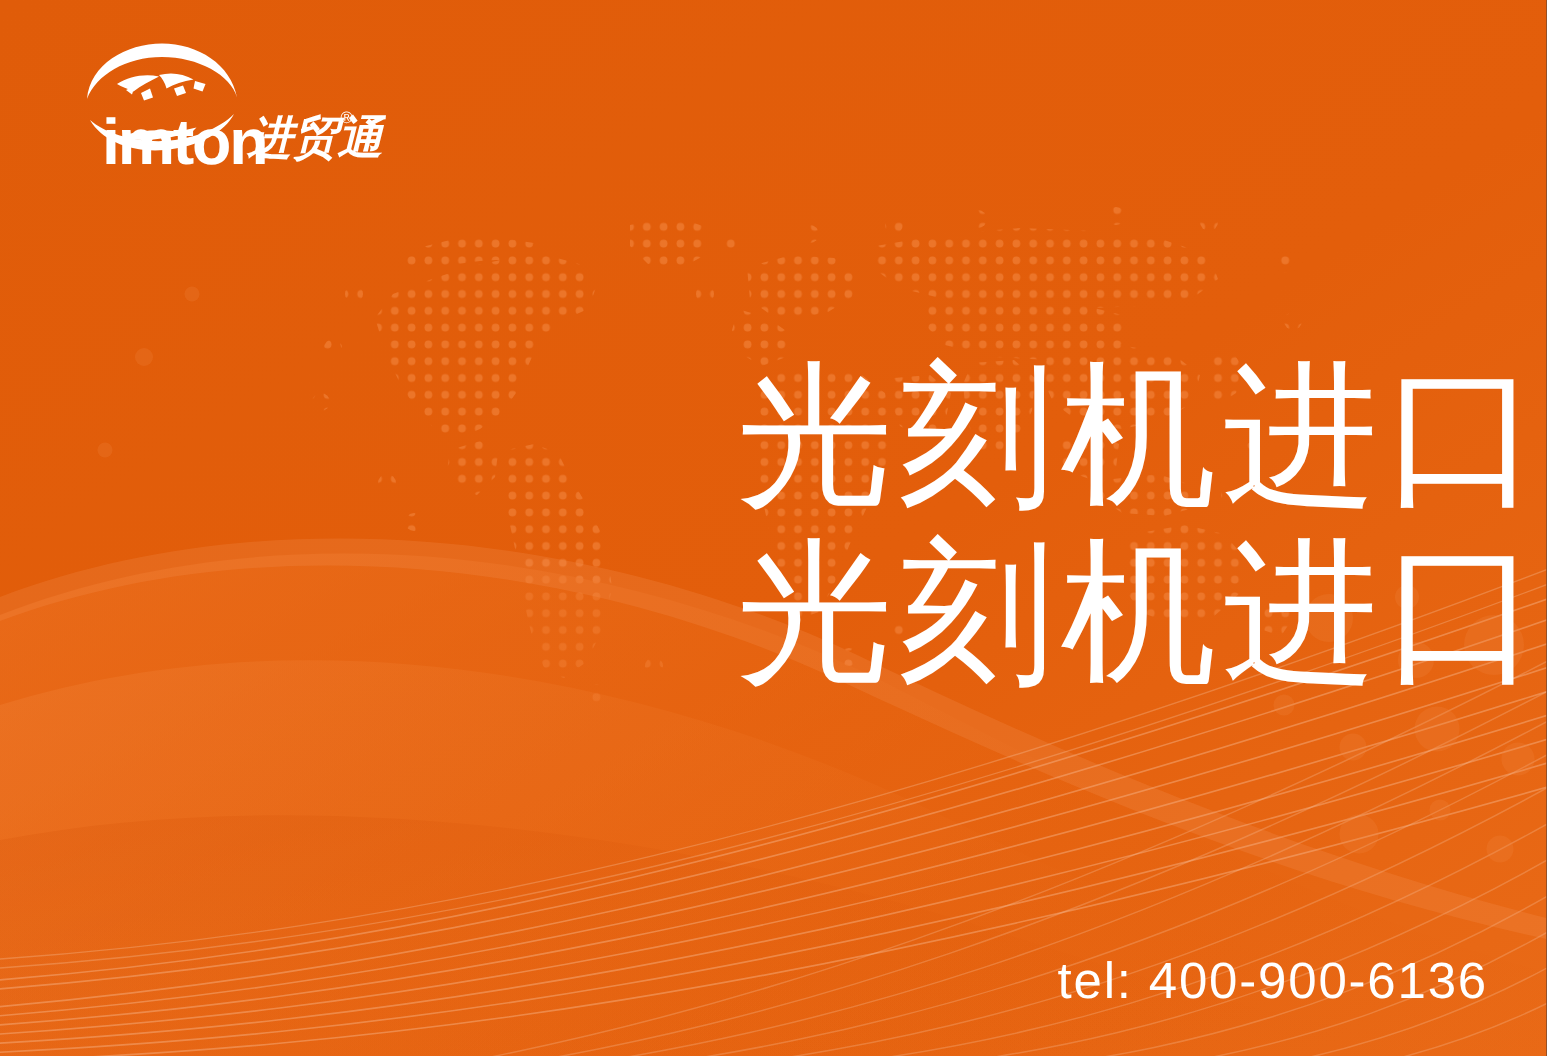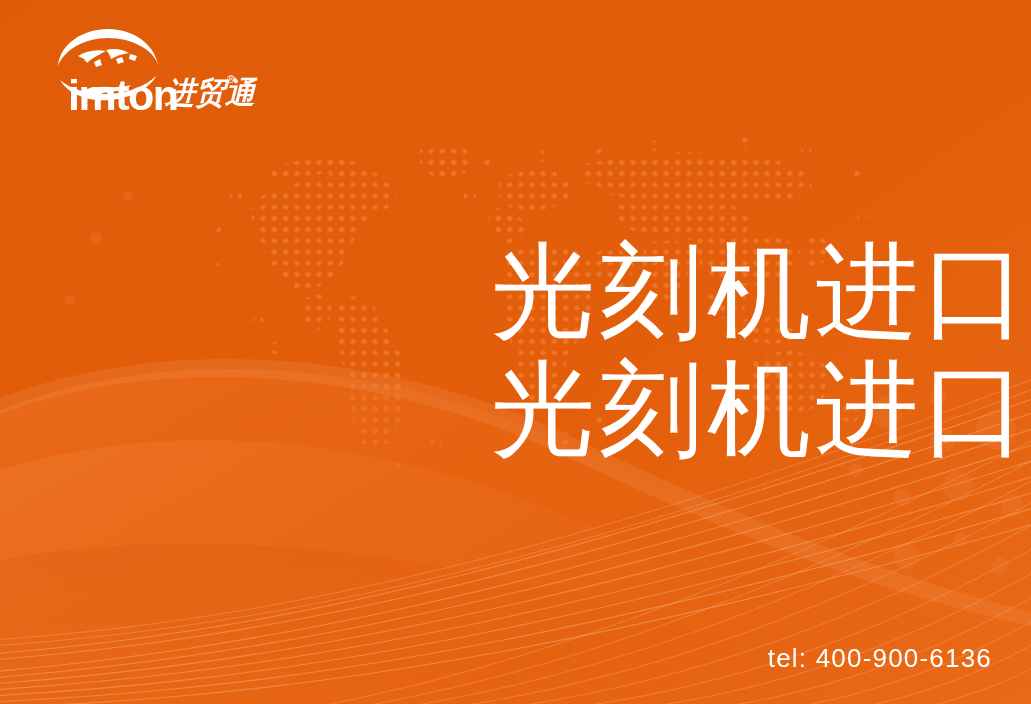--- a/index.html
+++ b/index.html
@@ -59,21 +59,21 @@
     letter-spacing:4px;
   }
   .headline .l1{display:block;padding-left:8px;}
   .headline .l2{display:block;}
 
   
   .tel{
     position:absolute;
     right:39px;bottom:33px;
     color:#ffffff;
-    font-size:26px;
+    font-size:34px;
     font-weight:300;
     letter-spacing:1.2px;
     line-height:1;
     white-space:nowrap;
   }
 </style>
 </head>
 <body>
 
 <div class="stage">

